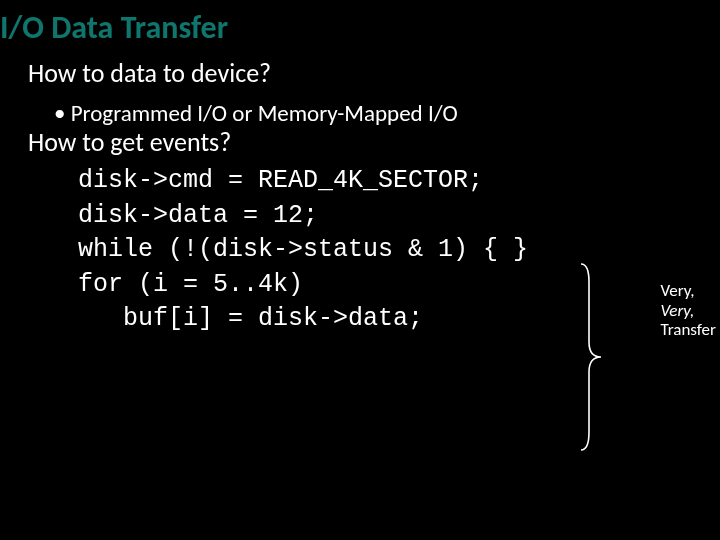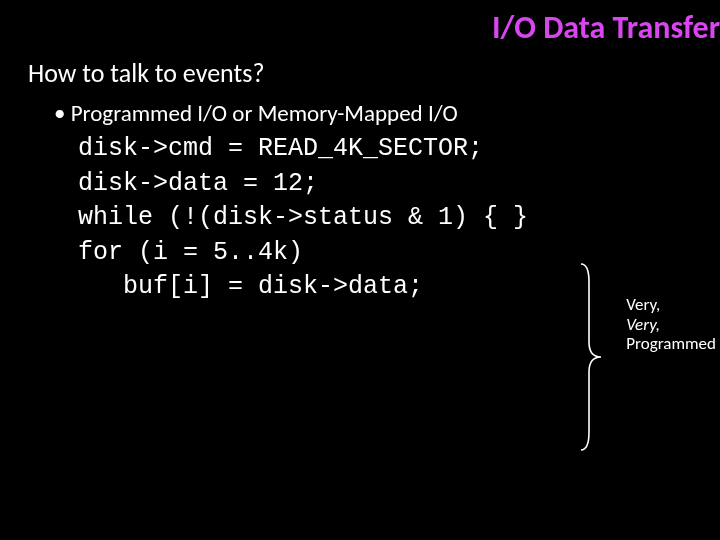--- a/index.html
+++ b/index.html
@@ -6,24 +6,24 @@
   body {
     width: 720px;
     height: 540px;
     background: #000;
     color: #fff;
     font-family: Calibri, "Segoe UI", Arial, sans-serif;
     overflow: hidden;
     position: relative;
   }
   .title {
-    text-align: right;
+    text-align: left;
     font-size: 32px;
     font-weight: 700;
-    color: #d946ef;
+    color: #0f766e;
     padding-top: 8px;
     padding-bottom: 10px;
   }
   .content {
     padding-left: 28px;
   }
   .q {
     font-size: 26px;
     line-height: 1.15;
     margin-top: 2px;
@@ -41,54 +41,55 @@
     margin-top: 6px;
     padding-left: 50px;
     font-family: Consolas, "Courier New", monospace;
     font-size: 25px;
     line-height: 1.38;
     white-space: pre;
   }
   .annot {
     position: absolute;
     right: 4px;
-    top: 295px;
+    top: 281px;
     font-size: 17px;
     font-family: Calibri, "Segoe UI", Arial, sans-serif;
     line-height: 1.15;
   }
   .annot .line2 { font-style: italic; }
   .brace {
     position: absolute;
     left: 575px;
     top: 262px;
     width: 30px;
     height: 190px;
     pointer-events: none;
   }
 </style>
 </head>
 <body>
 
 <div class="title">I/O Data Transfer</div>
 
 <div class="content">
-  <div class="q">How to talk to events?</div>
+  <div class="q">How to data to device?</div>
   <div class="bullet">Programmed I/O or Memory-Mapped I/O</div>
 
+  <div class="q">How to get events?</div>
 
 
   <div class="code-block"><span>disk-&gt;cmd = READ_4K_SECTOR;</span>
 <span>disk-&gt;data = 12;</span>
 <span>while (!(disk-&gt;status &amp; 1) { }</span>
 <span>for (i = 5..4k)</span>
 <span>   buf[i] = disk-&gt;data;</span></div>
 </div>
 
 <svg class="brace" viewBox="0 0 30 190">
   <path d="M 6 2 Q 14 2 14 20 L 14 80 Q 14 95 26 95 Q 14 95 14 110 L 14 170 Q 14 188 6 188" stroke="#ffffff" stroke-width="1.6" fill="none"></path>
 </svg>
 
 <div class="annot">
   <div>Very,</div>
   <div class="line2">Very,</div>
-  <div>Programmed</div>
+  <div>Transfer</div>
 </div>
 
 </body></html>

